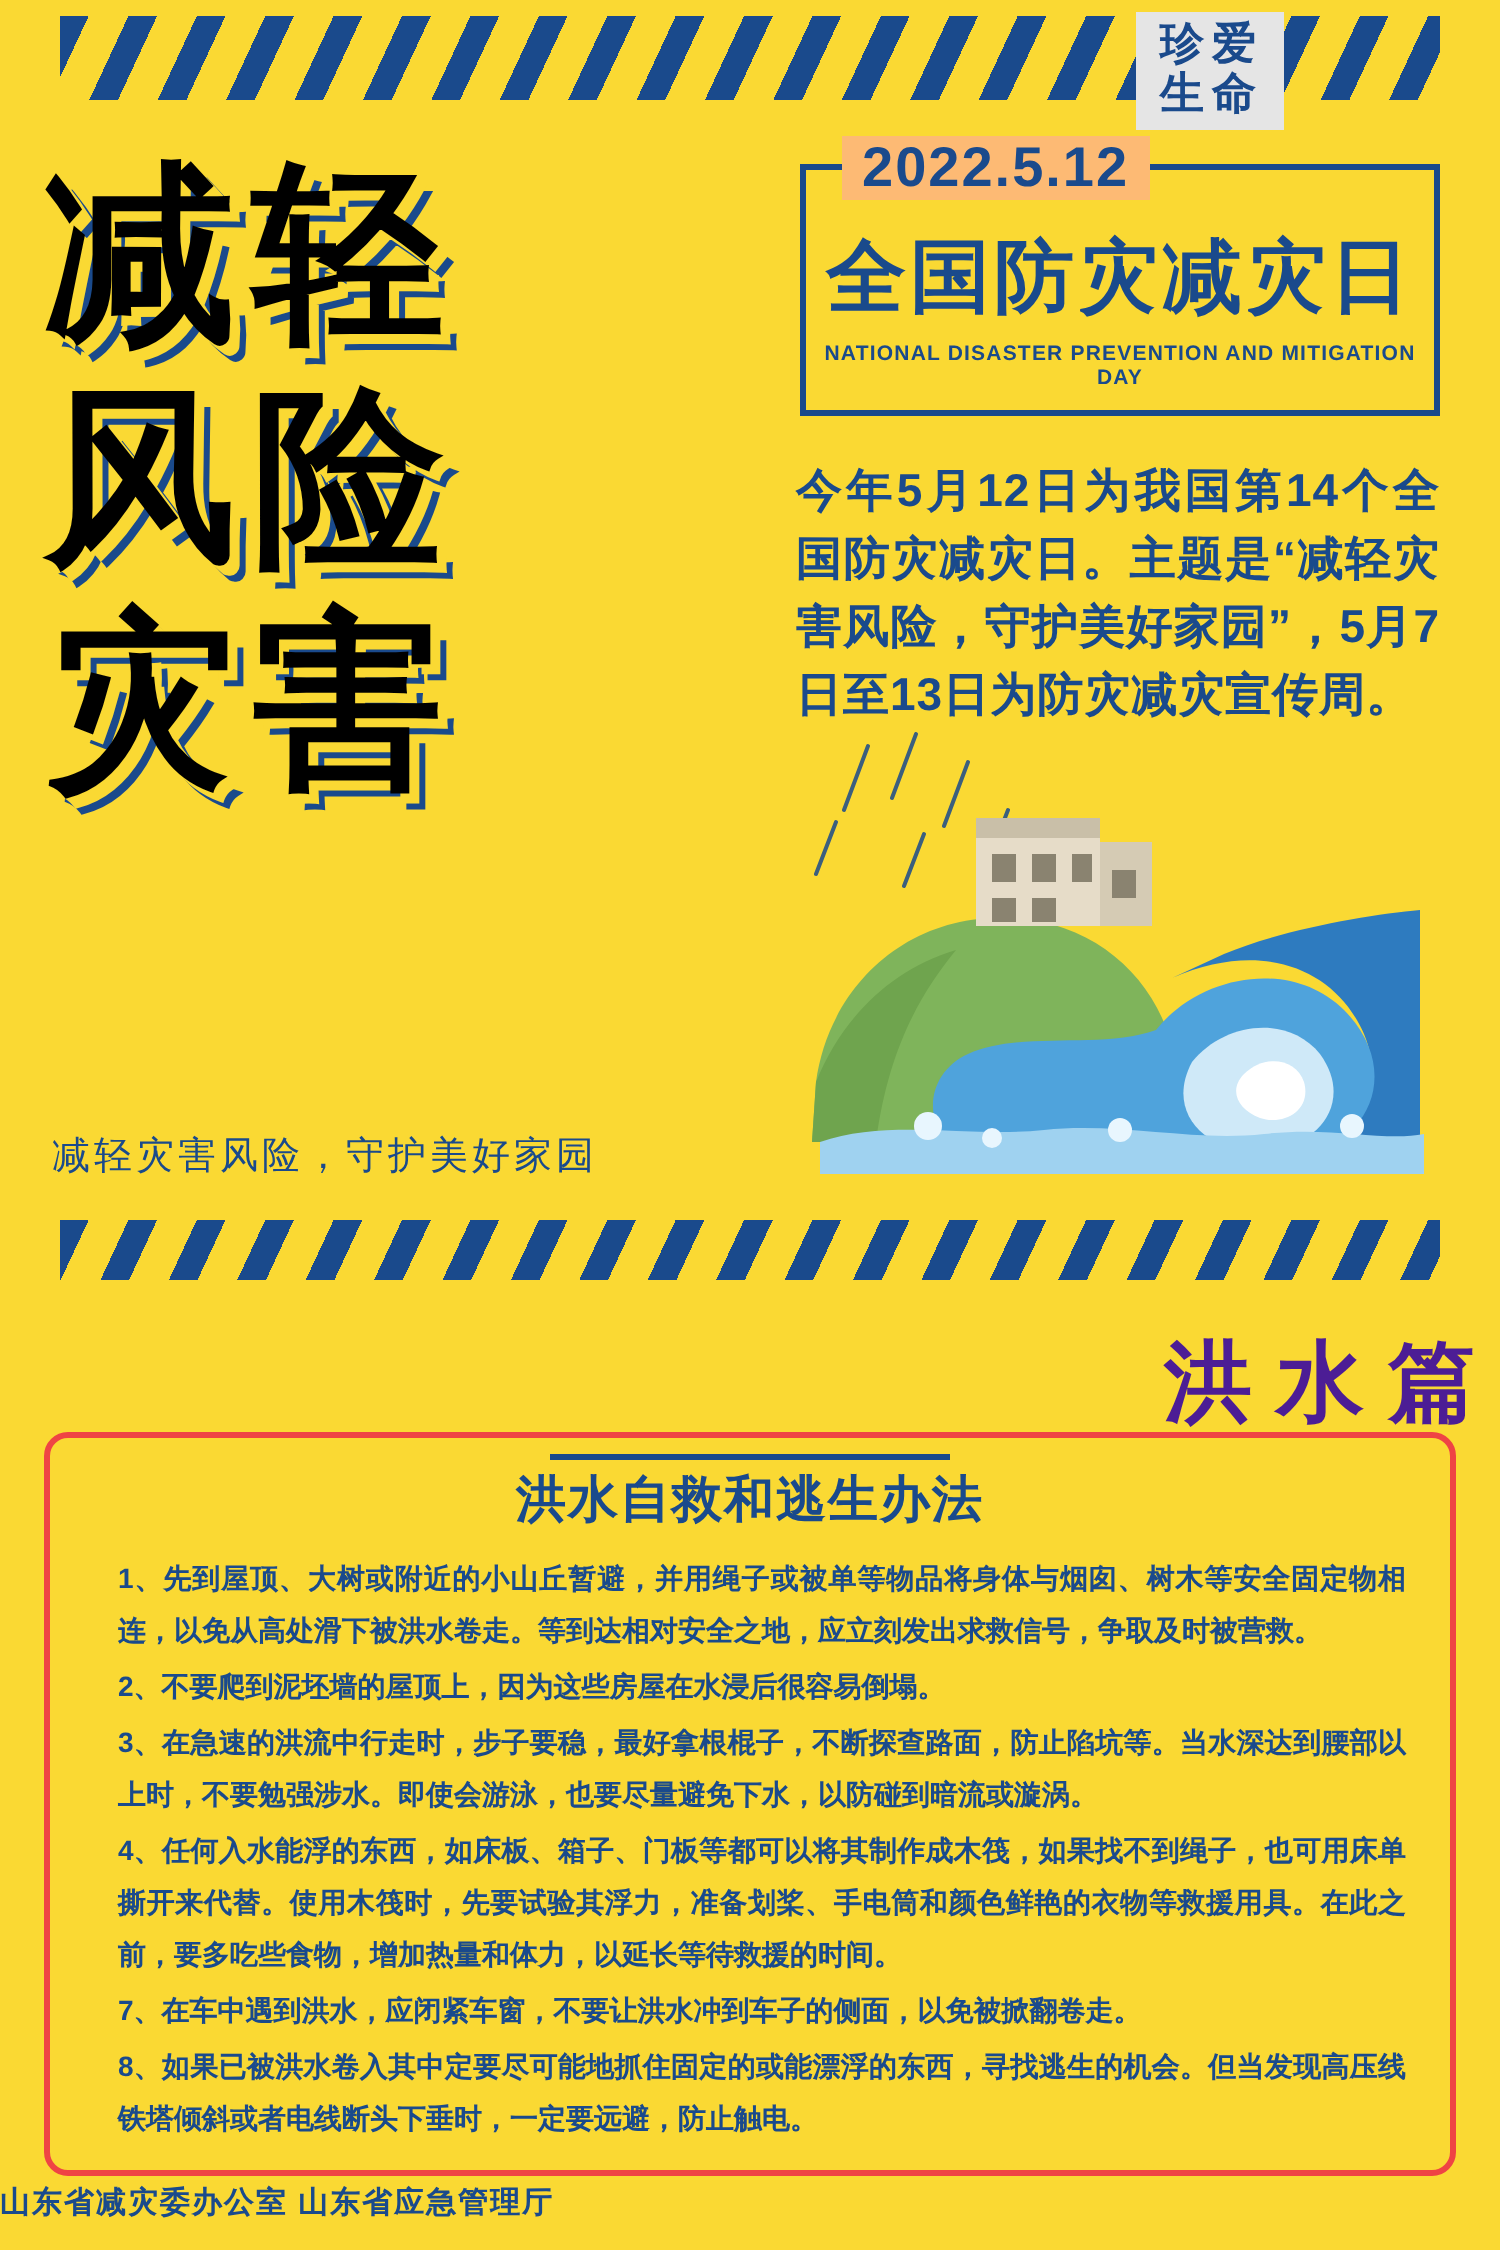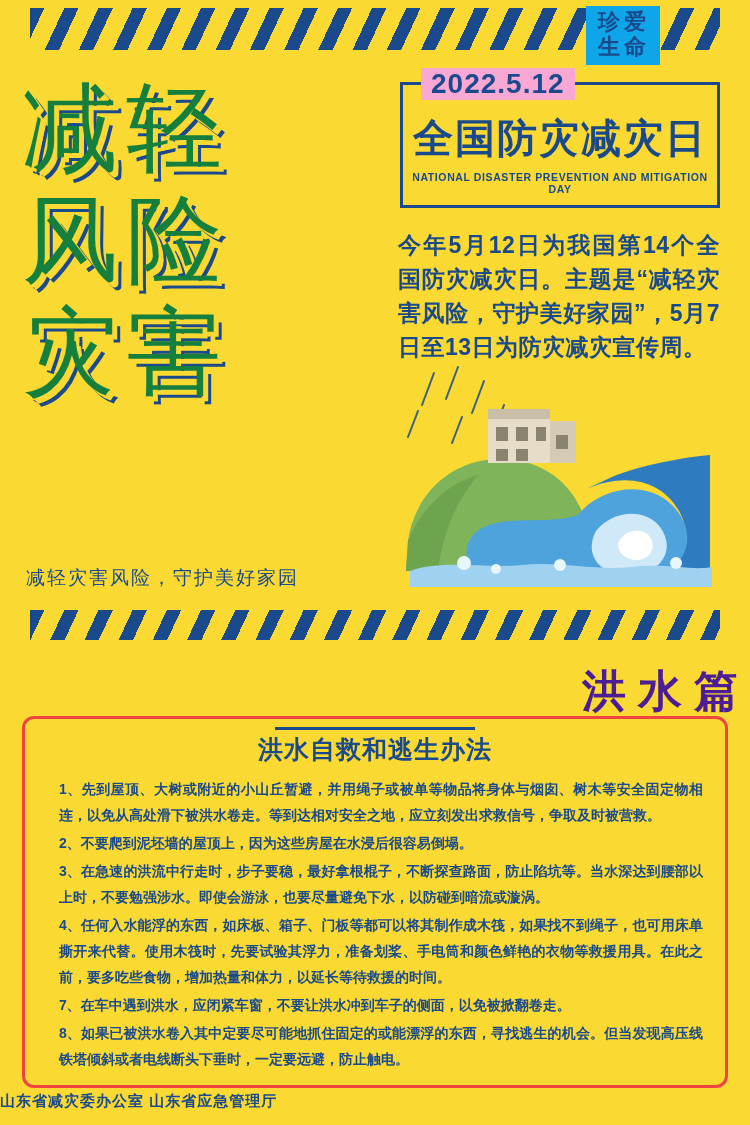--- a/index.html
+++ b/index.html
@@ -31,22 +31,22 @@
       #FAD933 13px, #FAD933 31px
     );
   }
   .stripe-top { top: 8px; }
   .stripe-mid { top: 610px; height: 30px; }
 
   
   .cherish-life {
     position: absolute;
     top: 6px;
-    right: 90px;
-    background: #0ea5e9;
+    right: 108px;
+    background: #e5e5e5;
     padding: 4px 10px 6px 12px;
     z-index: 4;
     text-align: right;
   }
   .cherish-life span {
     display: block;
     color: #1A4A8C;
     font-weight: bold;
     font-size: 22px;
     letter-spacing: 4px;
@@ -54,22 +54,22 @@
   }
 
   
   .headline {
     position: absolute;
     left: 22px;
     top: 78px;
     z-index: 3;
   }
   .headline .line {
-    color: #15803d;
-    font-weight: normal;
+    color: #000000;
+    font-weight: bold;
     font-size: 96px;
     line-height: 100px;
     letter-spacing: 8px;
     text-shadow:
       5px 5px 0 #FAD933,
       8px 8px 0 #1A4A8C;
     white-space: nowrap;
   }
   .headline .line.l2 { margin-top: 12px; }
   .headline .line.l3 { margin-top: 12px; }
@@ -96,21 +96,21 @@
     z-index: 3;
   }
   .datebox-inner {
     position: relative;
     width: 100%; height: 100%;
   }
   .date-text {
     position: absolute;
     top: -17px;
     left: 18px;
-    background: #f9a8d4;
+    background: #fdba74;
     padding: 0 10px;
     color: #1A4A8C;
     font-size: 28px;
     font-weight: bold;
     letter-spacing: 1px;
   }
   .cn-title {
     position: absolute;
     top: 26px;
     left: 0; right: 0;

